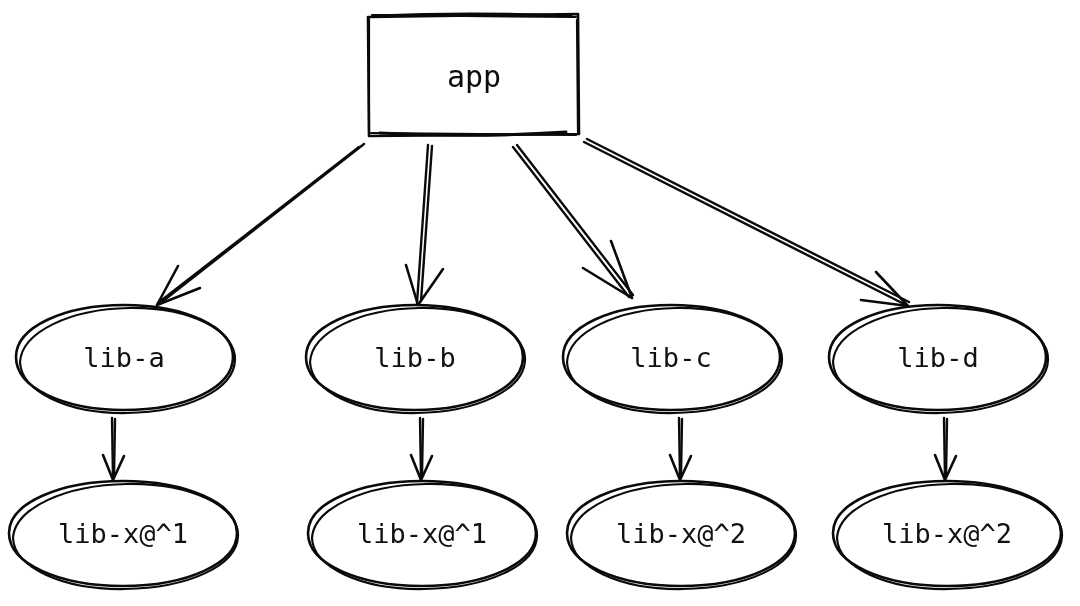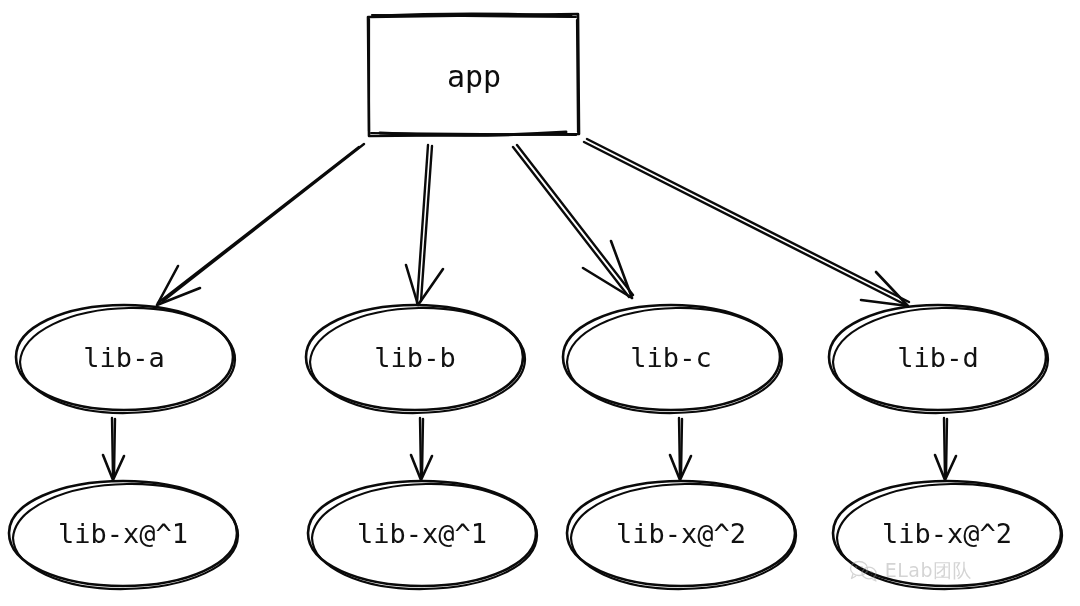--- a/index.html
+++ b/index.html
@@ -185,27 +185,14 @@
     </g>
 
     <g>
       <path class="stroke sk25" d="M833,533 C833,503 884,481 947,481 C1010,481 1061,503 1061,533 C1061,564 1010,586 947,586 C884,586 833,564 833,533 Z"></path>
       <path class="stroke sk2" d="M837,538 C839,508 889,485 951,484 C1014,483 1063,506 1062,536 C1061,566 1012,588 949,589 C886,590 838,567 837,538"></path>
       <text class="node-label" x="947" y="535">lib-x@^2</text>
     </g>
 
   </svg>
 
-  <div class="watermark">
-    <svg class="wm-icon" width="30" height="22" viewBox="0 0 30 22">
-      <ellipse cx="10" cy="8.5" rx="8.5" ry="7" fill="none" stroke="#9a9a9a" stroke-width="1.3"></ellipse>
-      <path d="M4,14 L2.5,18.5 L7,16" fill="none" stroke="#9a9a9a" stroke-width="1.3" stroke-linejoin="round"></path>
-      <circle cx="7.2" cy="7" r="1.1" fill="#9a9a9a"></circle>
-      <circle cx="12.8" cy="7" r="1.1" fill="#9a9a9a"></circle>
-      <ellipse cx="20" cy="13" rx="7" ry="5.8" fill="none" stroke="#9a9a9a" stroke-width="1.3"></ellipse>
-      <path d="M25,17.5 L27,21 L23.5,19.5" fill="none" stroke="#9a9a9a" stroke-width="1.3" stroke-linejoin="round"></path>
-      <circle cx="17.8" cy="11.8" r="0.95" fill="#9a9a9a"></circle>
-      <circle cx="22.4" cy="11.8" r="0.95" fill="#9a9a9a"></circle>
-    </svg>
-    <span class="wm-text">ELab团队</span>
-  </div>
 
 </div>
 
 </body></html>

